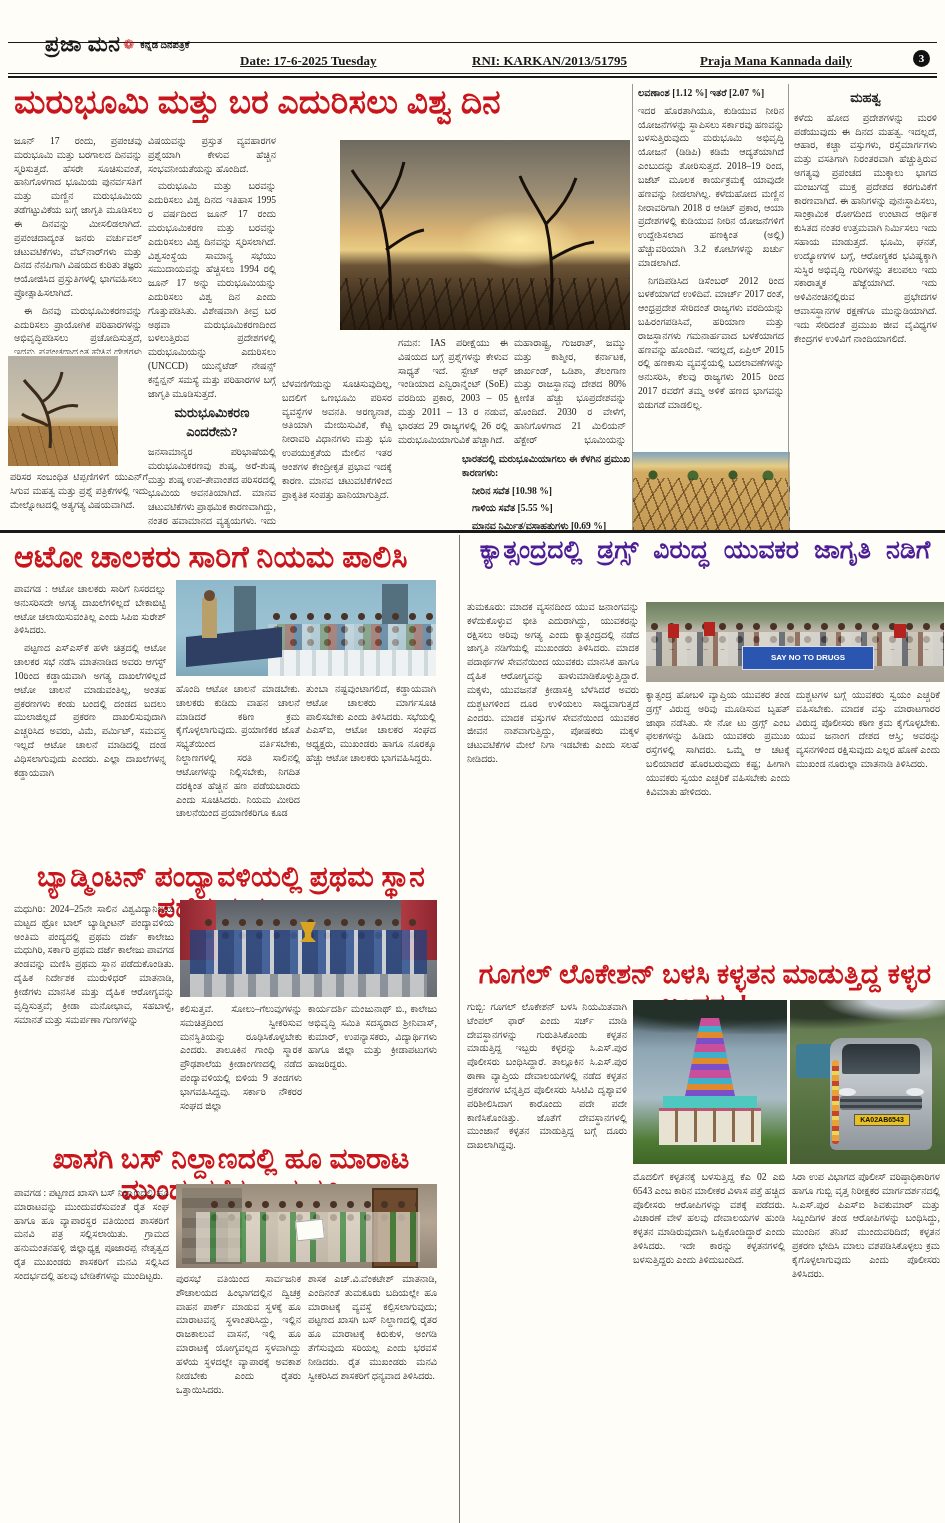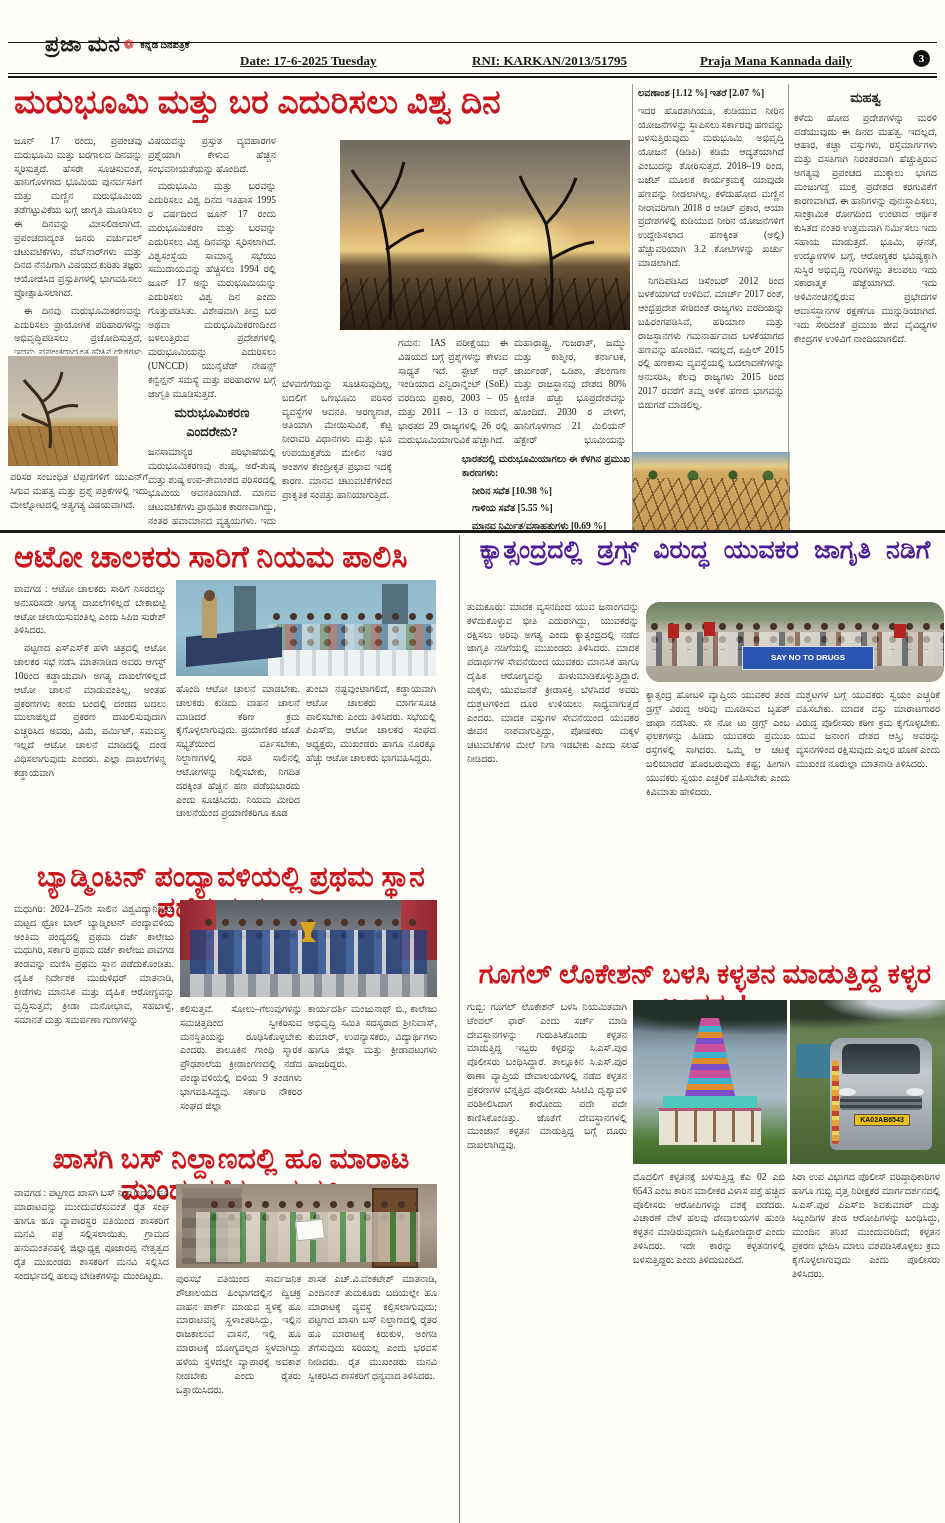--- a/index.html
+++ b/index.html
@@ -151,21 +151,21 @@
   <div class="col" style="left:306px;top:682px;width:130px;height:170px;">
     <p class="nofirst">ತುಂಬಾ ನಷ್ಟವುಂಟಾಗಲಿದೆ, ಕಡ್ಡಾಯವಾಗಿ ಆಟೋ ಚಾಲಕರು ಮಾರ್ಗಸೂಚಿ ಪಾಲಿಸಬೇಕು ಎಂದು ತಿಳಿಸಿದರು. ಸಭೆಯಲ್ಲಿ ಪಿಎಸ್ಐ, ಆಟೋ ಚಾಲಕರ ಸಂಘದ ಅಧ್ಯಕ್ಷರು, ಮುಖಂಡರು ಹಾಗೂ ನೂರಕ್ಕೂ ಹೆಚ್ಚು ಆಟೋ ಚಾಲಕರು ಭಾಗವಹಿಸಿದ್ದರು.</p>
   </div>
 
   <div class="abs hl-black" style="left:470px;top:538px;width:470px;font-size:25px;text-align:center;">ಕ್ಯಾತ್ಸಂದ್ರದಲ್ಲಿ ಡ್ರಗ್ಸ್ ವಿರುದ್ಧ ಯುವಕರ ಜಾಗೃತಿ ನಡಿಗೆ</div>
 
   <div class="col" style="left:467px;top:600px;width:172px;height:350px;">
     <p class="nofirst">ತುಮಕೂರು: ಮಾದಕ ವ್ಯಸನದಿಂದ ಯುವ ಜನಾಂಗವನ್ನು ಕಳೆದುಕೊಳ್ಳುವ ಭೀತಿ ಎದುರಾಗಿದ್ದು, ಯುವಕರನ್ನು ರಕ್ಷಿಸಲು ಅರಿವು ಅಗತ್ಯ ಎಂದು ಕ್ಯಾತ್ಸಂದ್ರದಲ್ಲಿ ನಡೆದ ಜಾಗೃತಿ ನಡಿಗೆಯಲ್ಲಿ ಮುಖಂಡರು ತಿಳಿಸಿದರು. ಮಾದಕ ಪದಾರ್ಥಗಳ ಸೇವನೆಯಿಂದ ಯುವಕರು ಮಾನಸಿಕ ಹಾಗೂ ದೈಹಿಕ ಆರೋಗ್ಯವನ್ನು ಹಾಳುಮಾಡಿಕೊಳ್ಳುತ್ತಿದ್ದಾರೆ. ಮಕ್ಕಳು, ಯುವಜನತೆ ಕ್ರೀಡಾಸಕ್ತಿ ಬೆಳೆಸಿದರೆ ಅವರು ದುಶ್ಚಟಗಳಿಂದ ದೂರ ಉಳಿಯಲು ಸಾಧ್ಯವಾಗುತ್ತದೆ ಎಂದರು. ಮಾದಕ ವಸ್ತುಗಳ ಸೇವನೆಯಿಂದ ಯುವಕರ ಜೀವನ ನಾಶವಾಗುತ್ತಿದ್ದು, ಪೋಷಕರು ಮಕ್ಕಳ ಚಟುವಟಿಕೆಗಳ ಮೇಲೆ ನಿಗಾ ಇಡಬೇಕು ಎಂದು ಸಲಹೆ ನೀಡಿದರು.</p>
   </div>
 
-  <div class="ph" style="left:646px;top:602px;width:298px;height:80px;background:linear-gradient(180deg,#6f7f62 0%,#8a9a7a 22%,#b9b4a6 34%,#a8a296 100%);border-radius:14px;">
+  <div class="ph" style="left:646px;top:602px;width:298px;height:80px;background:linear-gradient(180deg,#6f7f62 0%,#8a9a7a 22%,#b9b4a6 34%,#a8a296 100%);">
     <div class="dots" style="left:0;top:18px;width:298px;height:30px;"></div>
     <div style="left:0;top:30px;width:298px;height:34px;background:repeating-linear-gradient(90deg,#e8e8e4 0 10px,#3f4a5a 10px 16px,#d8d2c4 16px 26px,#7a4a3a 26px 31px,#efefe9 31px 41px);opacity:.6;"></div>
     <div style="left:22px;top:22px;width:11px;height:14px;background:#b4231e;"></div>
     <div style="left:58px;top:20px;width:11px;height:14px;background:#b4231e;"></div>
     <div style="left:248px;top:22px;width:12px;height:14px;background:#b4231e;"></div>
     <div class="banner" style="left:96px;top:44px;width:130px;height:22px;line-height:22px;">SAY NO TO DRUGS</div>
   </div>
 
   <div class="col" style="left:646px;top:688px;width:144px;height:262px;">
     <p class="nofirst">ಕ್ಯಾತ್ಸಂದ್ರ ಹೋಬಳಿ ವ್ಯಾಪ್ತಿಯ ಯುವಕರ ತಂಡ ಡ್ರಗ್ಸ್ ವಿರುದ್ಧ ಅರಿವು ಮೂಡಿಸುವ ಬೃಹತ್ ಜಾಥಾ ನಡೆಸಿತು. ಸೇ ನೋ ಟು ಡ್ರಗ್ಸ್ ಎಂಬ ಫಲಕಗಳನ್ನು ಹಿಡಿದು ಯುವಕರು ಪ್ರಮುಖ ರಸ್ತೆಗಳಲ್ಲಿ ಸಾಗಿದರು. ಒಮ್ಮೆ ಆ ಚಟಕ್ಕೆ ಬಲಿಯಾದರೆ ಹೊರಬರುವುದು ಕಷ್ಟ; ಹೀಗಾಗಿ ಯುವಕರು ಸ್ವಯಂ ಎಚ್ಚರಿಕೆ ವಹಿಸಬೇಕು ಎಂದು ಕಿವಿಮಾತು ಹೇಳಿದರು.</p>

